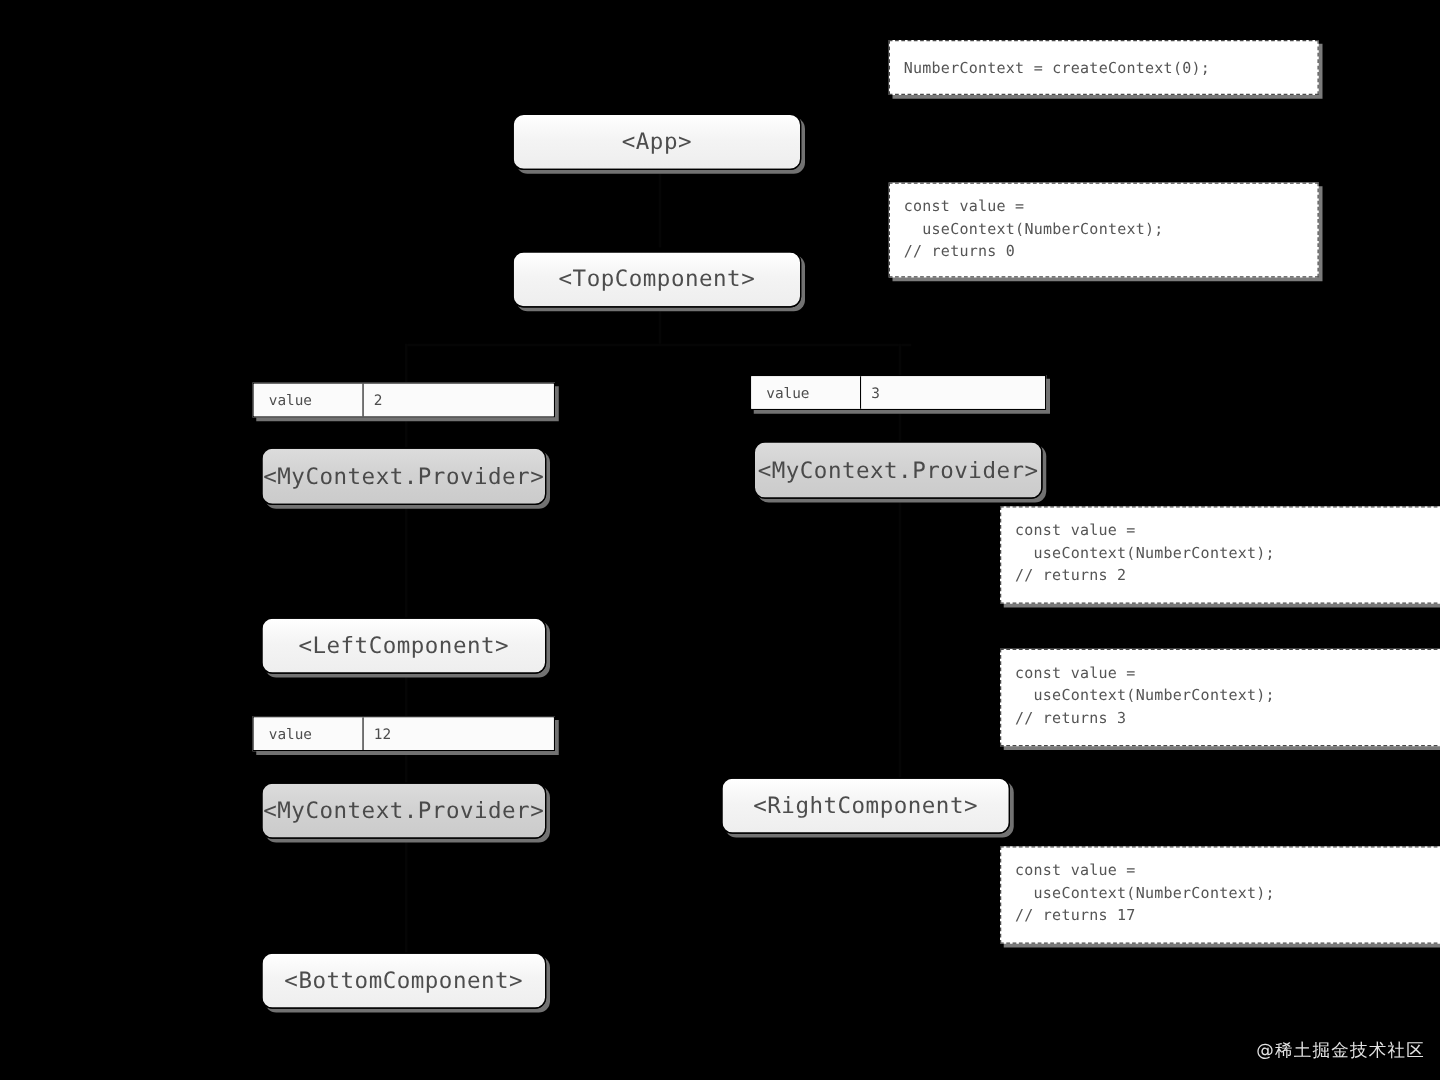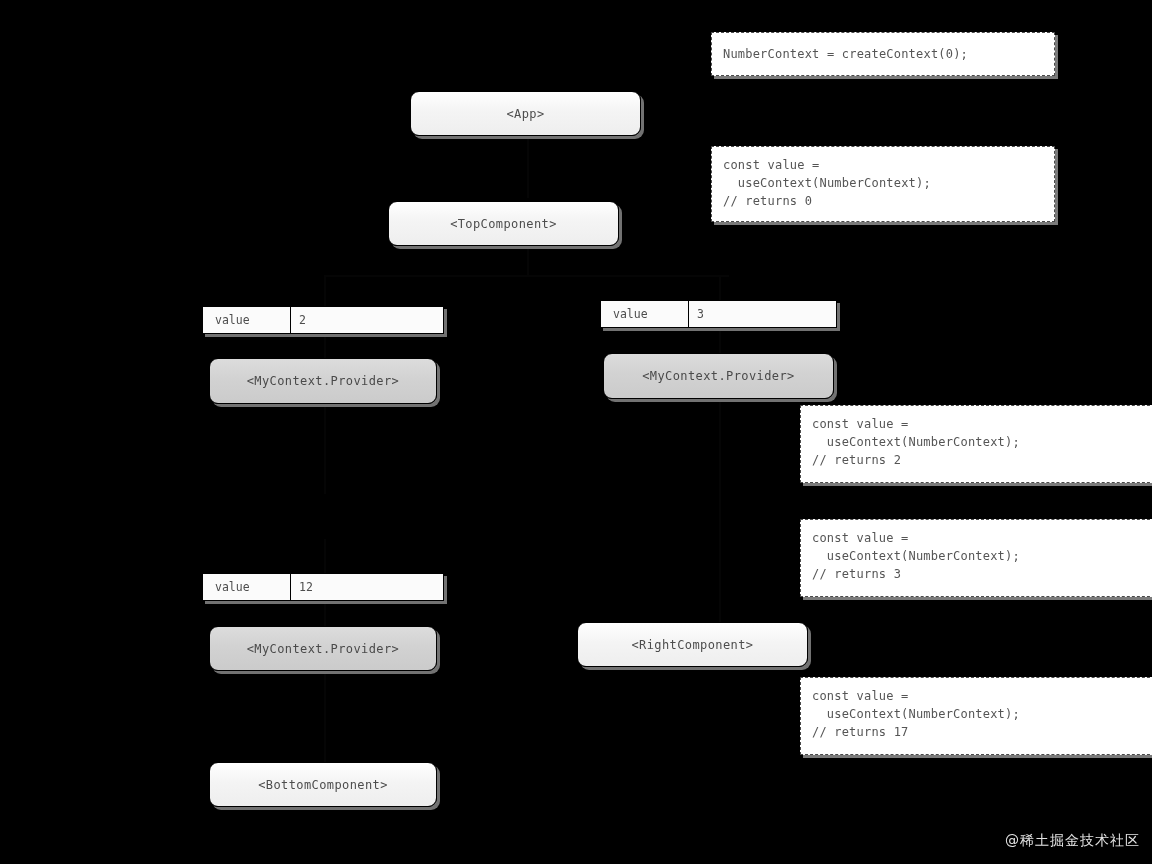--- a/index.html
+++ b/index.html
@@ -21,21 +21,21 @@
   .node {
     position: absolute;
     border: 1px solid #000000;
     border-radius: 9px;
     background: linear-gradient(180deg, #ffffff 0%, #f4f4f4 45%, #eeeeee 100%);
     box-shadow: 3px 3px 0 rgba(120,120,120,0.95);
     display: flex;
     align-items: center;
     justify-content: center;
     color: #4d4d4d;
-    font-size: 12px;
+    font-size: 18px;
     letter-spacing: 0.4px;
     white-space: nowrap;
   }
   .node.provider {
     background: linear-gradient(180deg, #dcdcdc 0%, #d2d2d2 45%, #cbcbcb 100%);
     color: #4a4a4a;
   }
 
   
   .valtable {
@@ -113,28 +113,31 @@
   <div class="conn" style="left:324px; top:539px;  width:2px;  height:34px;"></div>
   <div class="conn" style="left:324px; top:601px;  width:2px;  height:25px;"></div>
   <div class="conn" style="left:324px; top:671px;  width:2px;  height:91px;"></div>
   <div class="conn" style="left:719px; top:328px;  width:2px;  height:25px;"></div>
   <div class="conn" style="left:719px; top:399px;  width:2px;  height:223px;"></div>
 
   <div class="node" style="left:410px; top:91px; width:231px; height:45px;">
     <span>&lt;App&gt;</span>
   </div>
 
-  <div class="node" style="left:388px; top:201px; width:231px; height:45px;">
+  <div class="node" style="left:410px; top:201px; width:231px; height:45px;">
     <span>&lt;TopComponent&gt;</span>
   </div>
 
   <div class="node provider" style="left:209px; top:358px; width:228px; height:46px;">
     <span>&lt;MyContext.Provider&gt;</span>
   </div>
 
+  <div class="node" style="left:209px; top:494px; width:228px; height:45px;">
+    <span>&lt;LeftComponent&gt;</span>
+  </div>
 
   <div class="node provider" style="left:209px; top:626px; width:228px; height:45px;">
     <span>&lt;MyContext.Provider&gt;</span>
   </div>
 
   <div class="node" style="left:209px; top:762px; width:228px; height:45px;">
     <span>&lt;BottomComponent&gt;</span>
   </div>
 
   <div class="node provider" style="left:603px; top:353px; width:231px; height:46px;">

